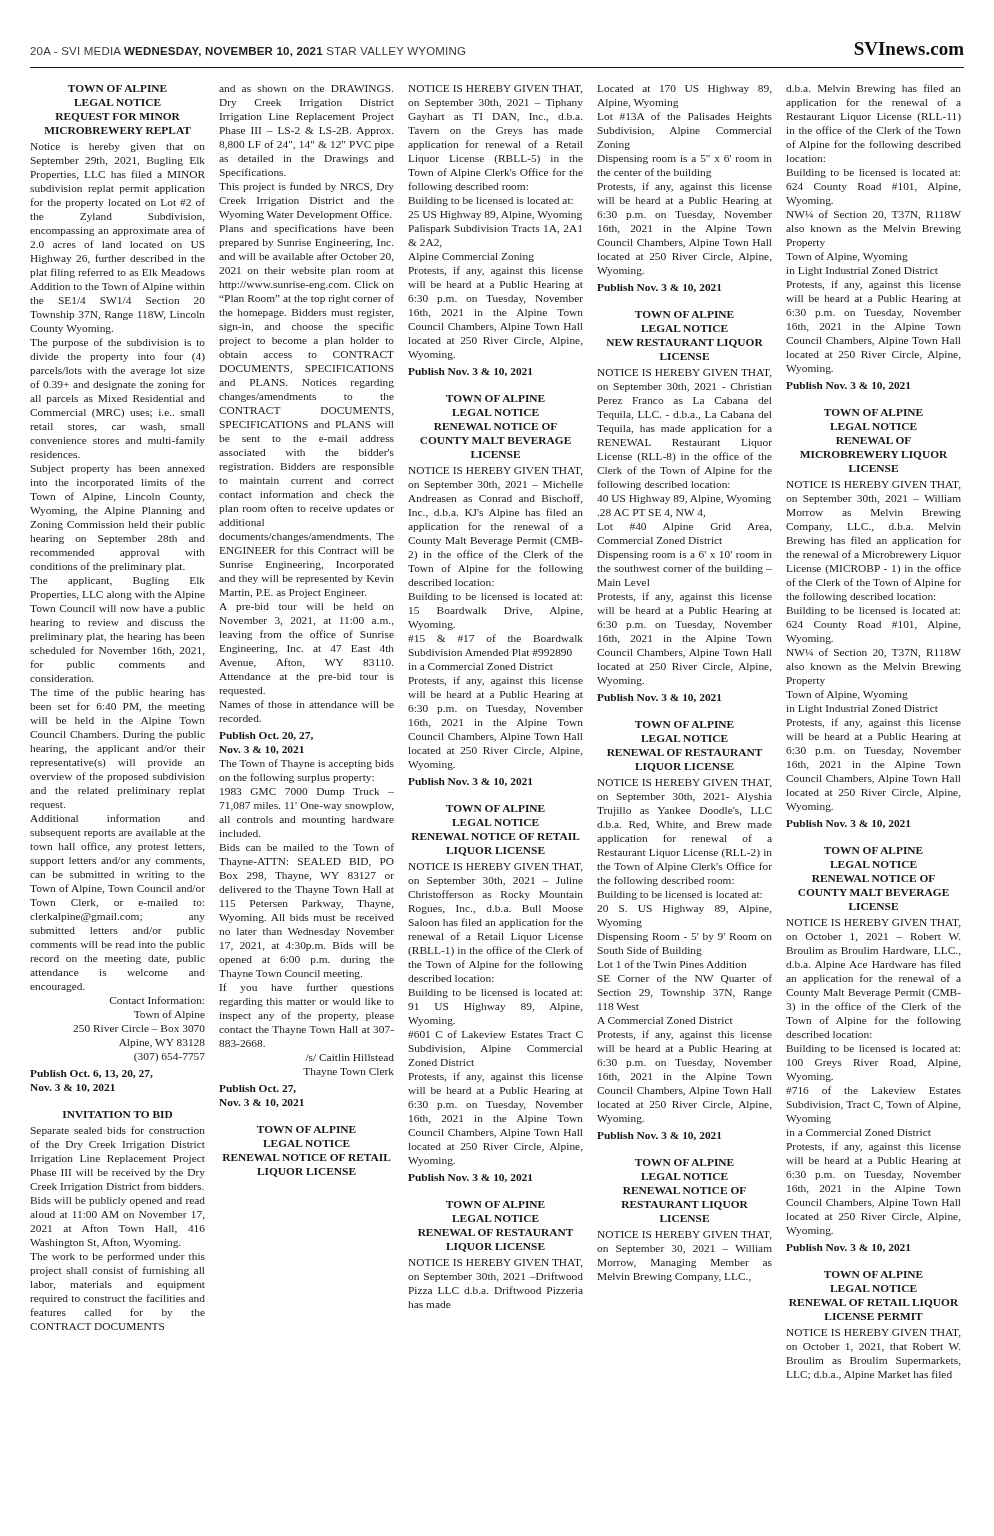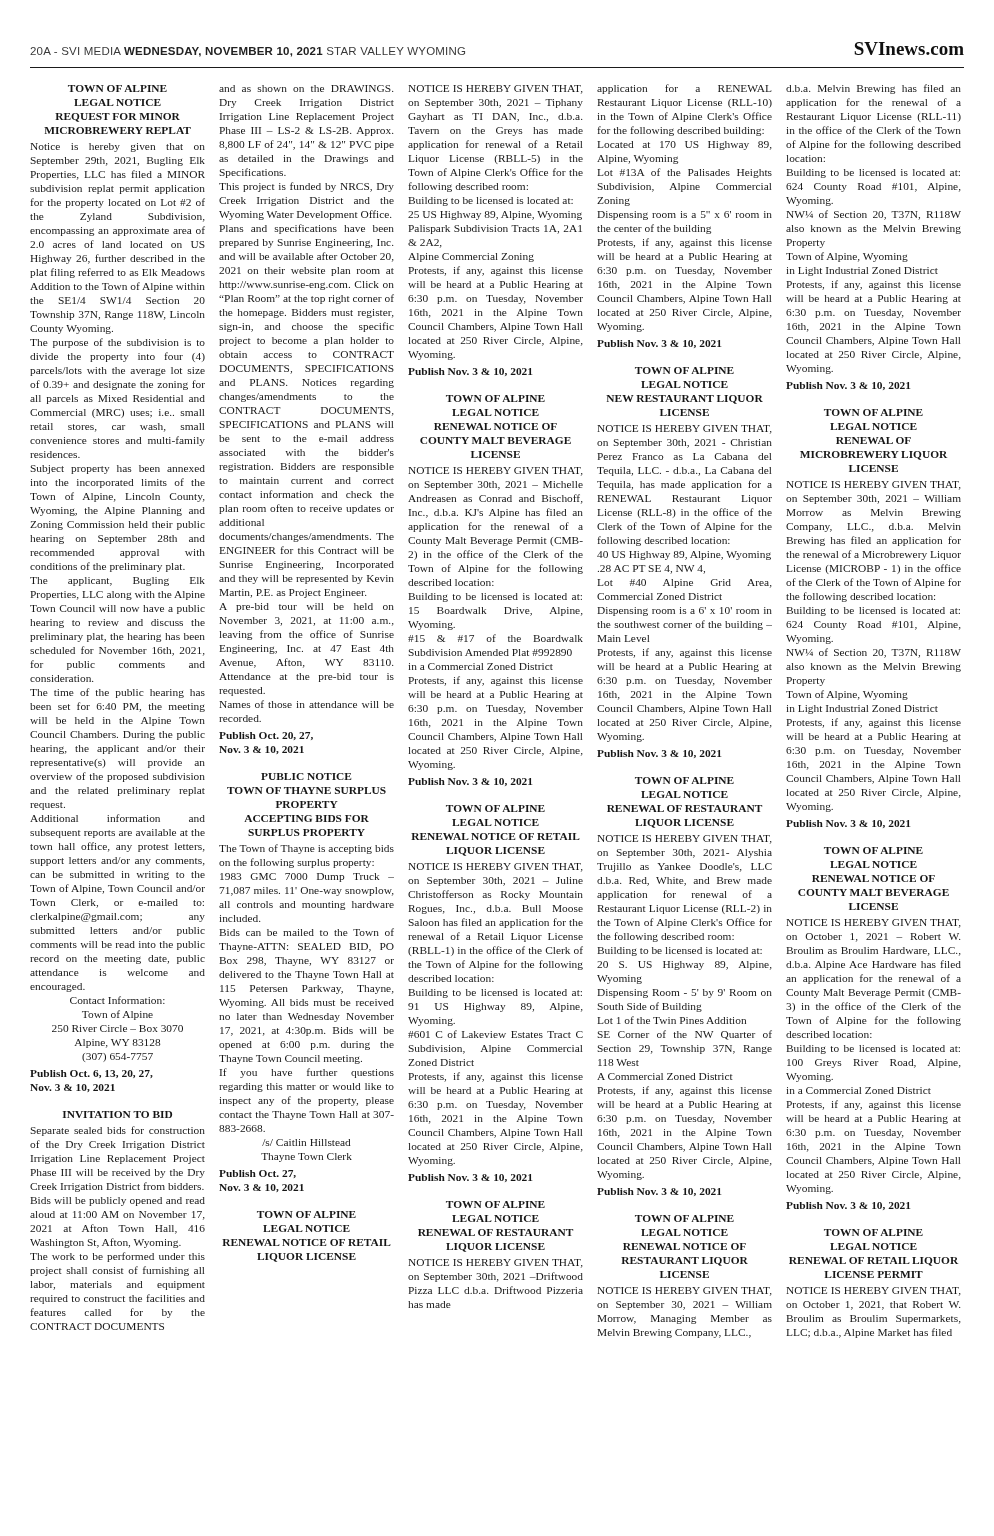--- a/index.html
+++ b/index.html
@@ -17,21 +17,21 @@
   .mast-left .sep { white-space:pre; }
   .mast-left .b { font-weight:bold; color:#222; }
   .mast-right { font-family:"Liberation Serif", serif; font-size:19px; font-weight:bold; color:#101010; }
   .columns { display:flex; gap:14px; margin-top:13px; height:1450px; overflow:hidden; }
   .col { width:175px; flex:0 0 175px; font-size:11.4px; line-height:14px; color:#161616; }
   .blk { margin:0; }
   .blk.para { text-align:justify; }
   .blk.heading { font-weight:bold; text-align:center; margin-top:13px; margin-bottom:2px; }
   .blk.heading:first-child { margin-top:0; }
   .blk.publish { font-weight:bold; margin-top:3px; }
-  .blk.plain { text-align:center; }
+  .blk.plain { text-align:right; }
 </style>
 </head>
 <body>
 
 <div class="page">
   <header class="masthead">
     <div class="mast-left">
       <span>20A - SVI MEDIA</span><span class="sep"> </span><span class="b">WEDNESDAY, NOVEMBER 10, 2021</span><span class="sep"> </span><span>STAR VALLEY WYOMING</span>
     </div>
     <div class="mast-right">SVInews.com</div>
@@ -71,27 +71,20 @@
       <div class="col">
         <div class="blk para">and as shown on the DRAWINGS. Dry Creek Irrigation District Irrigation Line Replacement Project Phase III – LS-2 &amp; LS-2B. Approx. 8,800 LF of 24", 14" &amp; 12" PVC pipe as detailed in the Drawings and Specifications.</div>
         <div class="blk para">This project is funded by NRCS, Dry Creek Irrigation District and the Wyoming Water Development Office.</div>
         <div class="blk para">Plans and specifications have been prepared by Sunrise Engineering, Inc. and will be available after October 20, 2021 on their website plan room at http://www.sunrise-eng.com.  Click on “Plan Room” at the top right corner of the homepage. Bidders must register, sign-in, and choose the specific project to become a plan holder to obtain access to CONTRACT DOCUMENTS, SPECIFICATIONS and PLANS. Notices regarding changes/amendments to the CONTRACT DOCUMENTS, SPECIFICATIONS and PLANS will be sent to the e-mail address associated with the bidder's registration. Bidders are responsible to maintain current and correct contact information and check the plan room often to receive updates or additional documents/changes/amendments.  The ENGINEER for this Contract will be Sunrise Engineering, Incorporated and they will be represented by Kevin Martin, P.E. as Project Engineer.</div>
         <div class="blk para">A pre-bid tour will be held on November 3, 2021, at 11:00 a.m., leaving from the office of Sunrise Engineering, Inc. at 47 East 4th Avenue, Afton, WY 83110. Attendance at the pre-bid tour is requested.</div>
         <div class="blk para">Names of those in attendance will be recorded.</div>
         <div class="blk publish">
           <div>Publish Oct. 20, 27,</div>
           <div>Nov. 3 &amp; 10, 2021</div>
         </div>
-        <div class="blk heading">
-          <div>PUBLIC NOTICE</div>
-          <div>TOWN OF THAYNE SURPLUS</div>
-          <div>PROPERTY</div>
-          <div>ACCEPTING BIDS FOR</div>
-          <div>SURPLUS PROPERTY</div>
-        </div>
         <div class="blk para">The Town of Thayne is accepting bids on the following surplus property:</div>
         <div class="blk para">1983 GMC 7000 Dump Truck – 71,087 miles. 11' One-way snowplow, all controls and mounting hardware included.</div>
         <div class="blk para">Bids can be mailed to the Town of Thayne-ATTN: SEALED BID, PO Box 298, Thayne, WY 83127 or delivered to the Thayne Town Hall at 115 Petersen Parkway, Thayne, Wyoming. All bids must be received no later than Wednesday November 17, 2021, at 4:30p.m. Bids will be opened at 6:00 p.m. during the Thayne Town Council meeting.</div>
         <div class="blk para">If you have further questions regarding this matter or would like to inspect any of the property, please contact the Thayne Town Hall at 307-883-2668.</div>
         <div class="blk plain">
           <div>/s/ Caitlin Hillstead</div>
           <div>Thayne Town Clerk</div>
         </div>
         <div class="blk publish">
           <div>Publish Oct. 27,</div>
@@ -144,21 +137,20 @@
         </div>
         <div class="blk heading">
           <div>TOWN OF ALPINE</div>
           <div>LEGAL NOTICE</div>
           <div>RENEWAL OF RESTAURANT</div>
           <div>LIQUOR LICENSE</div>
         </div>
         <div class="blk para">NOTICE IS HEREBY GIVEN THAT, on September 30th, 2021 –Driftwood Pizza LLC d.b.a. Driftwood Pizzeria has made</div>
       </div>
       <div class="col">
-        <div class="blk para">application for a RENEWAL Restaurant Liquor License (RLL-10) in the Town of Alpine Clerk's Office for the following described building:</div>
         <div class="blk para">Located at 170 US Highway 89, Alpine, Wyoming</div>
         <div class="blk para">Lot #13A of the Palisades Heights Subdivision, Alpine Commercial Zoning</div>
         <div class="blk para">Dispensing room is a 5" x 6' room in the center of the building</div>
         <div class="blk para">Protests, if any, against this license will be heard at a Public Hearing at 6:30 p.m. on Tuesday, November 16th, 2021 in the Alpine Town Council Chambers, Alpine Town Hall located at 250 River Circle, Alpine, Wyoming.</div>
         <div class="blk publish">
           <div>Publish Nov. 3 &amp; 10, 2021</div>
         </div>
         <div class="blk heading">
           <div>TOWN OF ALPINE</div>
           <div>LEGAL NOTICE</div>
@@ -228,20 +220,21 @@
         </div>
         <div class="blk heading">
           <div>TOWN OF ALPINE</div>
           <div>LEGAL NOTICE</div>
           <div>RENEWAL NOTICE OF</div>
           <div>COUNTY MALT BEVERAGE</div>
           <div>LICENSE</div>
         </div>
         <div class="blk para">NOTICE IS HEREBY GIVEN THAT, on October 1, 2021 – Robert W. Broulim as Broulim Hardware, LLC., d.b.a. Alpine Ace Hardware has filed an application for the renewal of a County Malt Beverage Permit (CMB-3) in the office of the Clerk of the Town of Alpine for the following described location:</div>
         <div class="blk para">Building to be licensed is located at:  100 Greys River Road, Alpine, Wyoming.</div>
+        <div class="blk para">#716 of the Lakeview Estates Subdivision, Tract C, Town of Alpine, Wyoming</div>
         <div class="blk para">in a Commercial Zoned District</div>
         <div class="blk para">Protests, if any, against this license will be heard at a Public Hearing at 6:30 p.m. on Tuesday, November 16th, 2021 in the Alpine Town Council Chambers, Alpine Town Hall located at 250 River Circle, Alpine, Wyoming.</div>
         <div class="blk publish">
           <div>Publish Nov. 3 &amp; 10, 2021</div>
         </div>
         <div class="blk heading">
           <div>TOWN OF ALPINE</div>
           <div>LEGAL NOTICE</div>
           <div>RENEWAL OF RETAIL LIQUOR</div>
           <div>LICENSE PERMIT</div>

